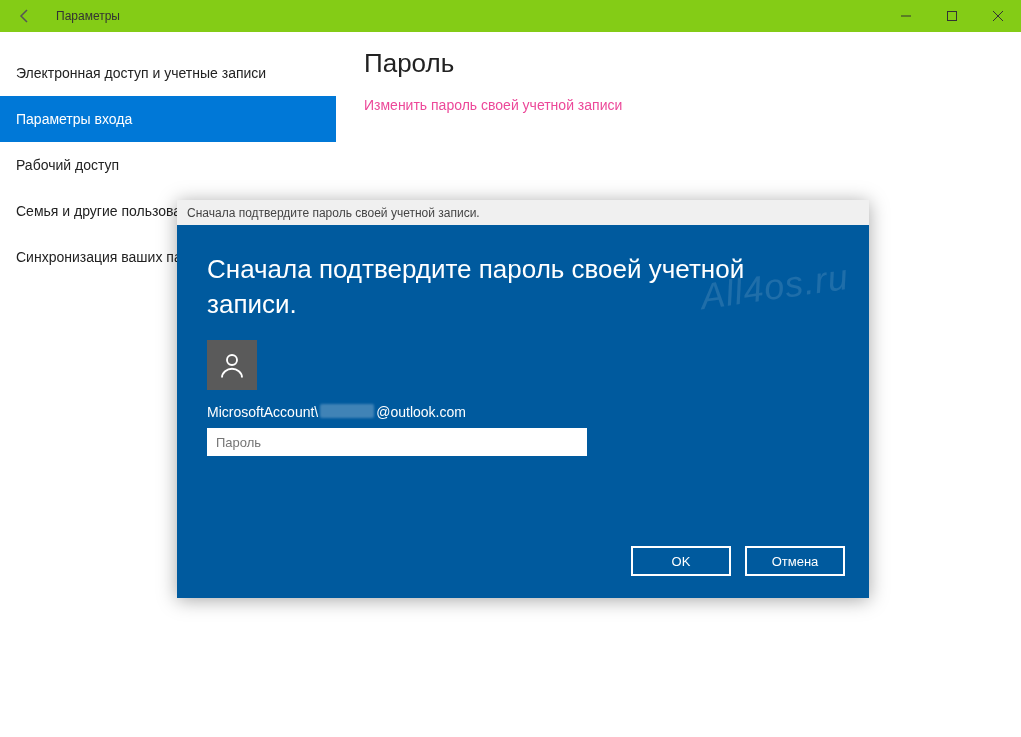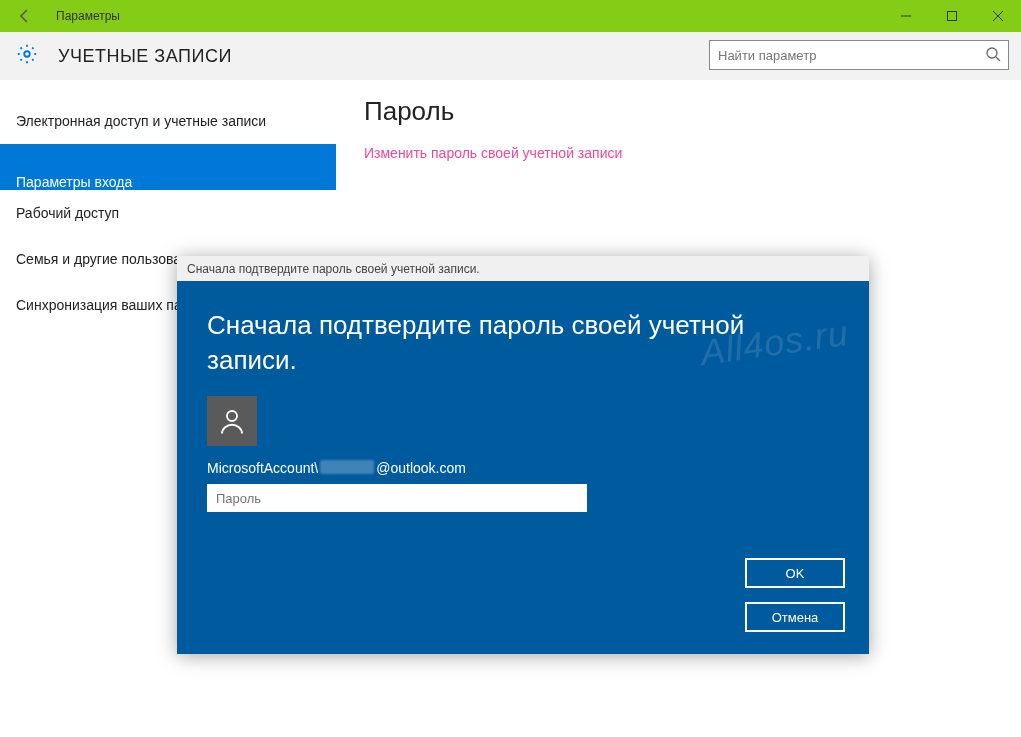--- a/index.html
+++ b/index.html
@@ -12,39 +12,39 @@
   .wbtn { width: 46px; height: 32px; display:flex; align-items:center; justify-content:center; color:#555; font-size: 13px; }
   .header { height: 48px; background: #f2f2f2; display:flex; align-items:center; padding: 0 16px; position: relative; }
   .gear { color:#0078d7; margin-right: 20px; }
   .htitle { font-size: 18px; color:#222; letter-spacing: 0.5px; }
   .searchwrap { position: absolute; right: 12px; top: 8px; }
   .search { width: 300px; height: 30px; border: 1px solid #888; background:#fff; padding: 0 30px 0 8px; font-size: 13px; color:#666; }
   .searchicon { position:absolute; right: 8px; top: 6px; color:#666; }
   .body { flex:1; display:flex; background:#fff; position:relative; }
   .sidebar { width: 336px; background:#fff; padding-top: 18px; }
   .sitem { height: 46px; display:flex; align-items:center; padding: 0 16px; font-size: 14px; color:#222; border-bottom: 0; cursor:default; white-space:nowrap; overflow:hidden; }
-  .sitem.active { background:#0078d7; color:#fff;align-items:flex-end; }
+  .sitem.active { background:#0078d7; color:#fff; }
   .main { flex:1; padding: 16px 28px; background:#fff; font-size: 14px; color:#222; }
   .section-h1 { font-size: 26px; font-weight: 300; color:#222; margin-bottom: 18px; }
   .subtext { font-size: 14px; color:#ec4899; margin-bottom: 14px; }
   .btnrow { display:flex; gap: 12px; margin-bottom: 26px; }
   .greybtn { background:#ccc; border:none; padding: 7px 18px; font-size: 13px; color:#222; }
   .link { color:#0067c0; font-size: 14px; margin-bottom: 18px; display:block; }
   .gap { height: 330px; }
   
-  .modal { position:absolute; left: 177px; top: 176px; width: 692px; height: 398px; box-shadow: 0 2px 18px rgba(0,0,0,0.35); background:#005a9e; display:flex; flex-direction:column; }
+  .modal { position:absolute; left: 177px; top: 168px; width: 692px; height: 398px; box-shadow: 0 2px 18px rgba(0,0,0,0.35); background:#005a9e; display:flex; flex-direction:column; }
   .modal-title { height: 26px; background:#f0f0f0; font-size: 12px; color:#444; display:flex; align-items:center; padding: 0 10px; border-bottom: 1px solid #ccc; position:relative; }
   .modal-title::after { content:""; position:absolute; left:0; right:0; bottom:-2px; height:2px; background:#005a9e; }
   .modal-body { flex:1; background:#005a9e; color:#fff; padding: 26px 30px 18px 30px; position:relative; }
   .modal-h { font-size: 26px; font-weight: 300; line-height: 1.35; margin-bottom: 18px; }
   .avatar { width: 50px; height: 50px; background:#5a5a5a; display:flex; align-items:center; justify-content:center; margin-bottom: 14px; }
   .accountline { font-size: 14px; margin-bottom: 8px; display:flex; align-items:flex-start; gap:2px;}
   .blur { display:inline-block; width: 54px; height: 14px; background: rgba(255,255,255,0.25); filter: blur(1px); border-radius:2px; vertical-align: middle;}
   .pwd { width: 380px; height: 28px; border:1px solid #fff; background:#fff; color:#777; font-size: 13px; padding: 0 8px; }
-  .modal-foot { position:absolute; right: 24px; bottom: 22px; display:flex; gap: 14px; flex-direction: column; }
+  .modal-foot { position:absolute; right: 24px; bottom: 22px; display:flex; gap: 14px; }
   .bluebtn { width: 100px; height: 30px; background: transparent; border: 2px solid #fff; color:#fff; font-size: 13px; }
   .bluebtn.primary { border-width: 2px; }
   .watermark { position:absolute; right: 20px; top: 40px; font-size: 36px; color: rgba(255,255,255,0.12); font-style: italic; transform: rotate(-8deg); pointer-events:none; letter-spacing:1px;}
 </style>
 </head>
 <body>
 
 <div class="window">
 
   <div class="titlebar">
@@ -67,38 +67,20 @@
       </div>
       <div class="wbtn">
         <svg width="10" height="10">
             <line x1="0" y1="0" x2="10" y2="10" stroke="#333"></line>
             <line x1="10" y1="0" x2="0" y2="10" stroke="#333"></line>
           </svg>
       </div>
     </div>
   </div>
 
-  <div class="header">
-    <span class="gear">
-      <svg width="22" height="22" viewBox="0 0 24 24" fill="none" stroke="#0078d7" stroke-width="2">
-          <circle cx="12" cy="12" r="3"></circle>
-          <path d="M12 2v2M12 20v2M4.9 4.9l1.4 1.4M17.7 17.7l1.4 1.4M2 12h2M20 12h2M4.9 19.1l1.4-1.4M17.7 6.3l1.4-1.4"></path>
-        </svg>
-    </span>
-    <div class="htitle">УЧЕТНЫЕ ЗАПИСИ</div>
-    <div class="searchwrap">
-      <input class="search" placeholder="Найти параметр" style="">
-      <span class="searchicon">
-        <svg width="16" height="16" viewBox="0 0 16 16">
-            <circle cx="7" cy="7" r="5" stroke="#666" fill="none" stroke-width="1.3"></circle>
-            <line x1="11" y1="11" x2="15" y2="15" stroke="#666" stroke-width="1.3"></line>
-          </svg>
-      </span>
-    </div>
-  </div>
 
   <div class="body">
     <div class="sidebar">
       <div class="sitem">
           <span>Электронная доступ и учетные записи</span>
         </div>
       <div class="sitem active">
           <span>Параметры входа</span>
         </div>
       <div class="sitem">

